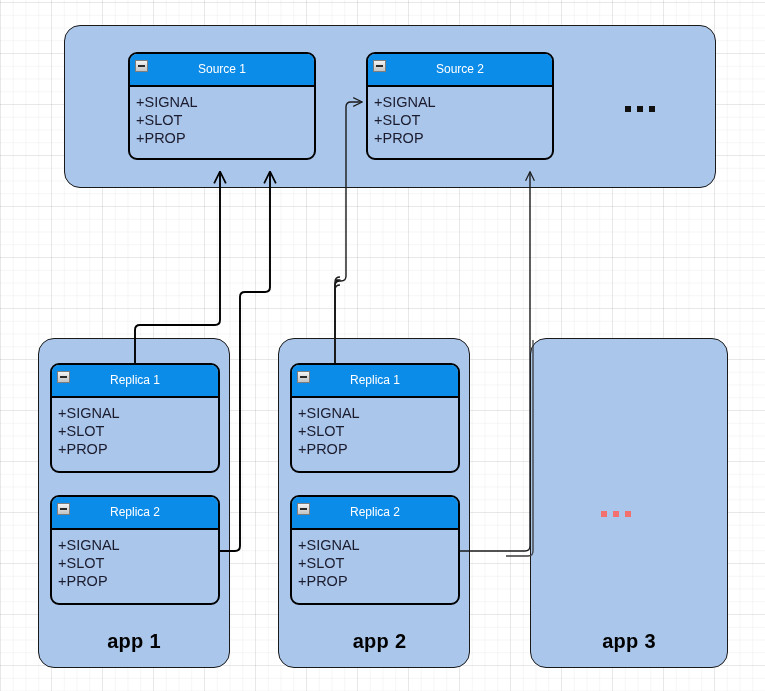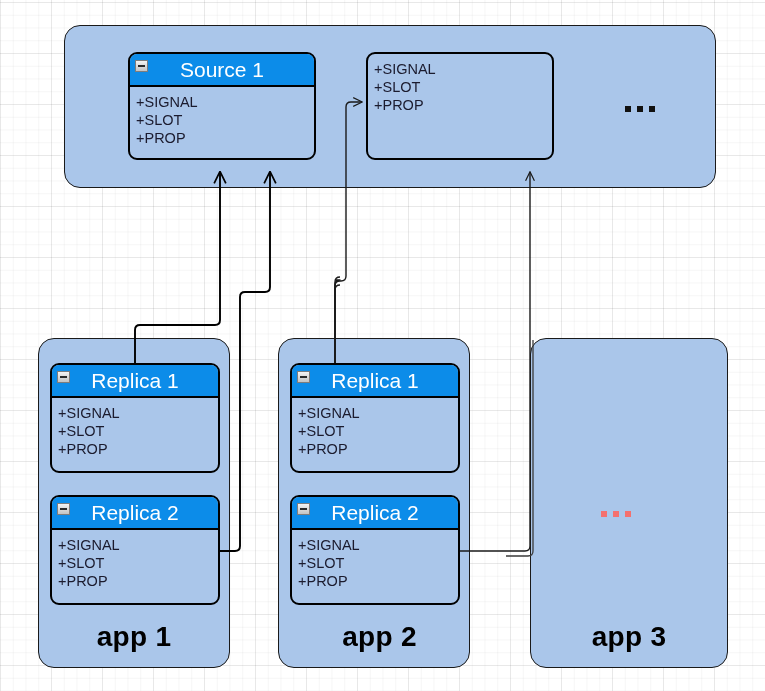--- a/index.html
+++ b/index.html
@@ -37,21 +37,21 @@
     background-color: #aac6ea;
     border: 1.6px solid #1a1a1a;
     border-radius: 16px;
     box-sizing: border-box;
   }
   .container-label {
     position: absolute;
     left: 0;
     right: 0;
     text-align: center;
-    font-size: 28px;
+    font-size: 20px;
     font-weight: bold;
     color: #000000;
     letter-spacing: 0.3px;
   }
 
   
   .class-box {
     position: absolute;
     box-sizing: border-box;
     border: 2.1px solid #000000;
@@ -63,21 +63,21 @@
     position: relative;
     height: 33px;
     background-color: #0c8ce9;
     border-bottom: 2.1px solid #000000;
     box-sizing: border-box;
     display: flex;
     align-items: center;
     justify-content: center;
   }
   .class-title {
-    font-size: 21px;
+    font-size: 12px;
     color: #ffffff;
     line-height: 1;
     padding-bottom: 1px;
   }
   .collapse-icon {
     position: absolute;
     left: 5px;
     top: 6px;
     width: 13px;
     height: 12px;
@@ -152,20 +152,24 @@
       <span class="class-title">Source 1</span>
     </div>
     <div class="class-body">
       <div class="class-attr">+SIGNAL</div>
       <div class="class-attr">+SLOT</div>
       <div class="class-attr">+PROP</div>
     </div>
   </div>
 
   <div class="class-box" style="left:366px; top:52px; width:188px; height:108px;">
+    <div class="class-header">
+      <span class="collapse-icon"></span>
+      <span class="class-title">Source 2</span>
+    </div>
     <div class="class-body">
       <div class="class-attr">+SIGNAL</div>
       <div class="class-attr">+SLOT</div>
       <div class="class-attr">+PROP</div>
     </div>
   </div>
 
   <div class="ellipsis dark" style="left:625px; top:106px;">
     <span></span>
     <span></span>

